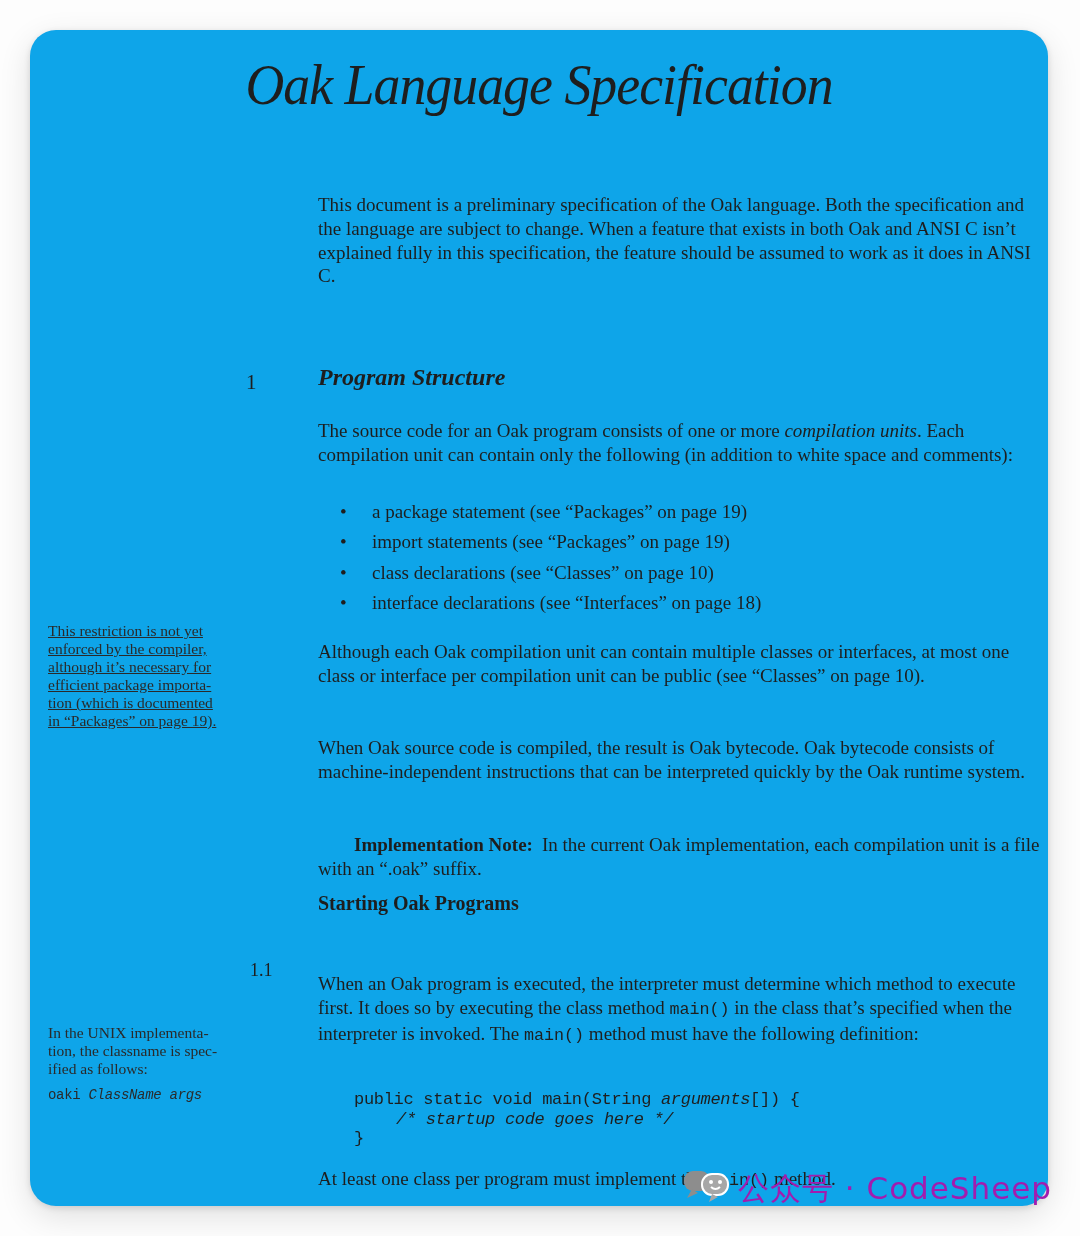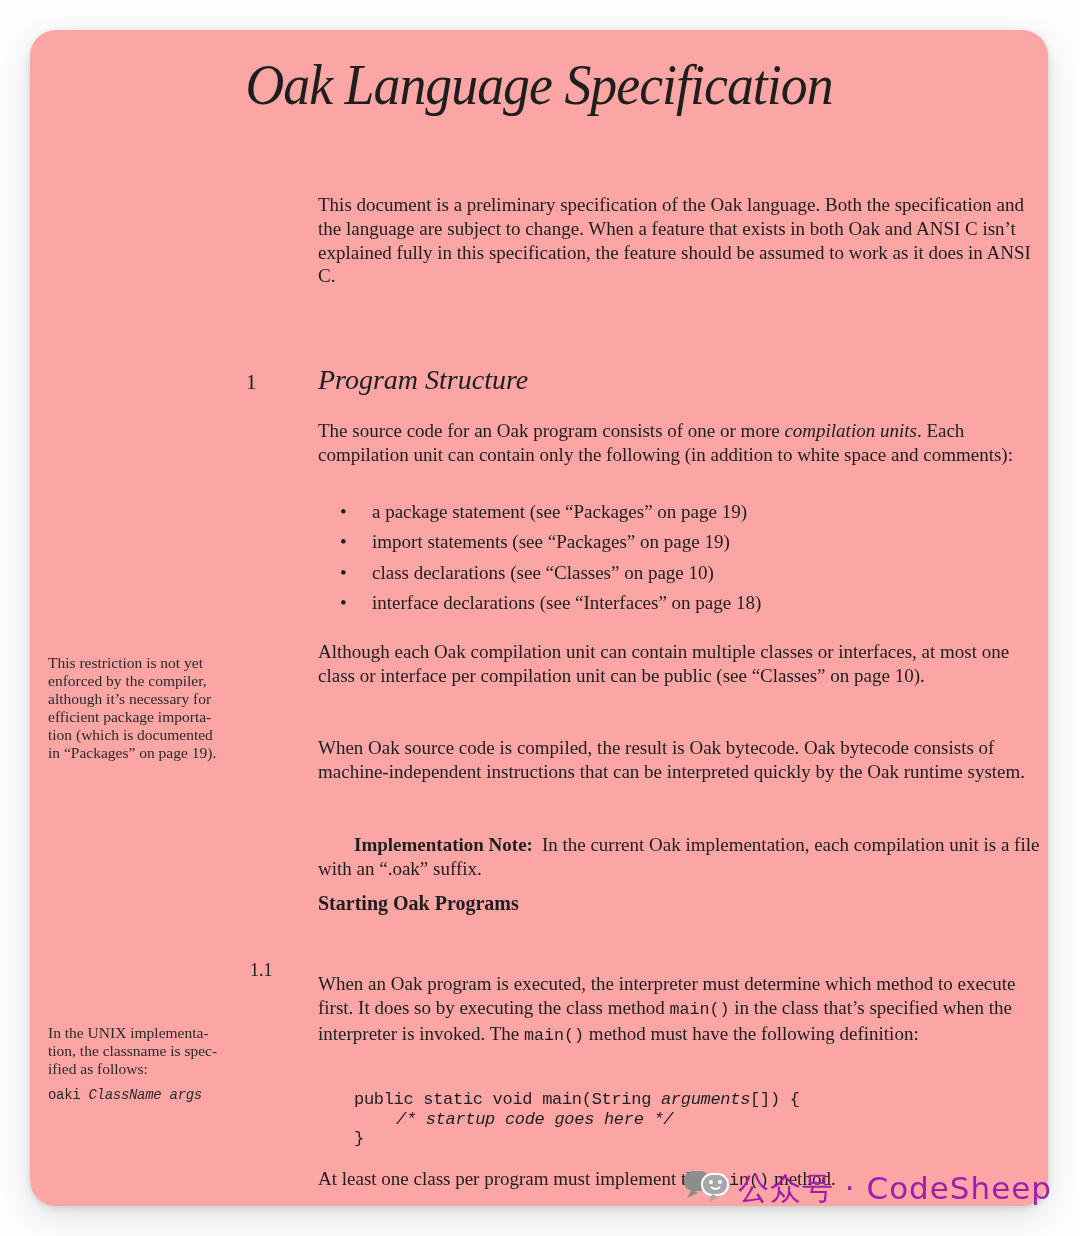--- a/index.html
+++ b/index.html
@@ -1,39 +1,39 @@
 <!DOCTYPE html>
 <html><head>
 <meta charset="utf-8">
 <style>
   html,body{margin:0;padding:0;width:1080px;height:1236px;background:#fdfdfd;overflow:hidden;
     font-family:"Liberation Serif","DejaVu Serif",serif;color:#1e1e1e;}
-  .card{position:absolute;left:30px;top:30px;width:1018px;height:1176px;background:#fca5a5;
+  .card{position:absolute;left:30px;top:30px;width:1018px;height:1176px;background:#0ea5e9;
     border-radius:26px;box-shadow:0 2px 6px rgba(0,0,0,.12),0 10px 32px rgba(0,0,0,.12);}
   .abs{position:absolute;}
   .title{left:0;right:0;top:26px;text-align:center;font-style:italic;font-size:56px;
     line-height:1.05;letter-spacing:-1px;transform:scaleX(.96);}
   .body-text{font-size:19px;line-height:23.8px;}
   .intro{left:288px;top:163px;width:728px;}
   .p1{left:288px;top:389px;width:728px;}
   .p2{left:288px;top:610px;width:728px;}
   .p3{left:288px;top:706px;width:728px;}
   .implnote{left:288px;top:803px;width:728px;}
   .p4{left:288px;top:942px;width:732px;}
   .p5{left:288px;top:1137px;width:732px;}
   .sec-num{font-size:21px;}
   .sec1-num{left:216px;top:340px;}
-  .sec1-head{left:288px;top:334px;font-size:28px;font-weight:normal;font-style:italic;}
+  .sec1-head{left:288px;top:334px;font-size:24px;font-weight:bold;font-style:italic;}
   .sec11-num{left:220px;top:898px;font-size:18px;margin-top:32px;}
   .sec11-head{left:288px;top:862px;font-size:20px;font-weight:bold;}
   .bullets{left:310px;top:470px;width:700px;}
   .bullet-row{display:flex;margin-bottom:7px;font-size:19px;line-height:23.3px;}
   .dot{width:32px;flex:0 0 32px;}
   .note{font-size:15.5px;line-height:18px;color:#2a2a2a;}
-  .note1{left:18px;top:624px;width:240px;}
+  .note1{left:18px;top:592px;width:240px;text-decoration:underline;}
   .note2{left:18px;top:994px;width:250px;}
   .mono{font-family:"Liberation Mono","DejaVu Sans Mono",monospace;margin-top:8px;}
   .mono-inline{font-size:.88em;}
   .mono-note{font-size:14px;letter-spacing:-0.3px;}
   .code-italic{font-style:italic;}
   .codeblock{left:324px;top:1060px;font-family:"Liberation Mono","DejaVu Sans Mono",monospace;
     font-size:17px;line-height:19.5px;letter-spacing:-0.3px;}
   .code-indent{padding-left:42px;}
   .em{font-style:italic;}
   .b{font-weight:bold;}

